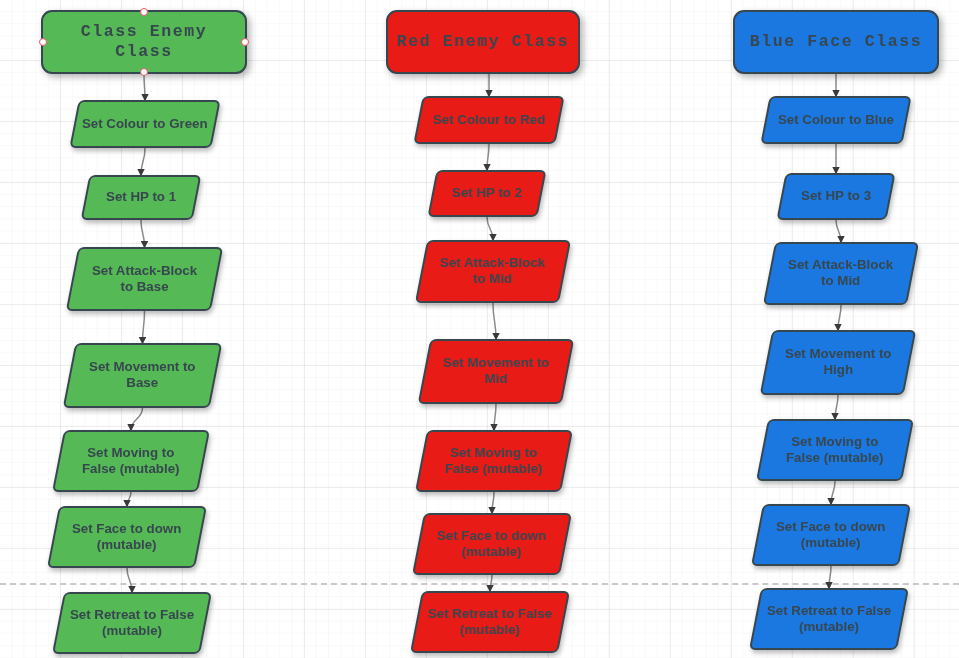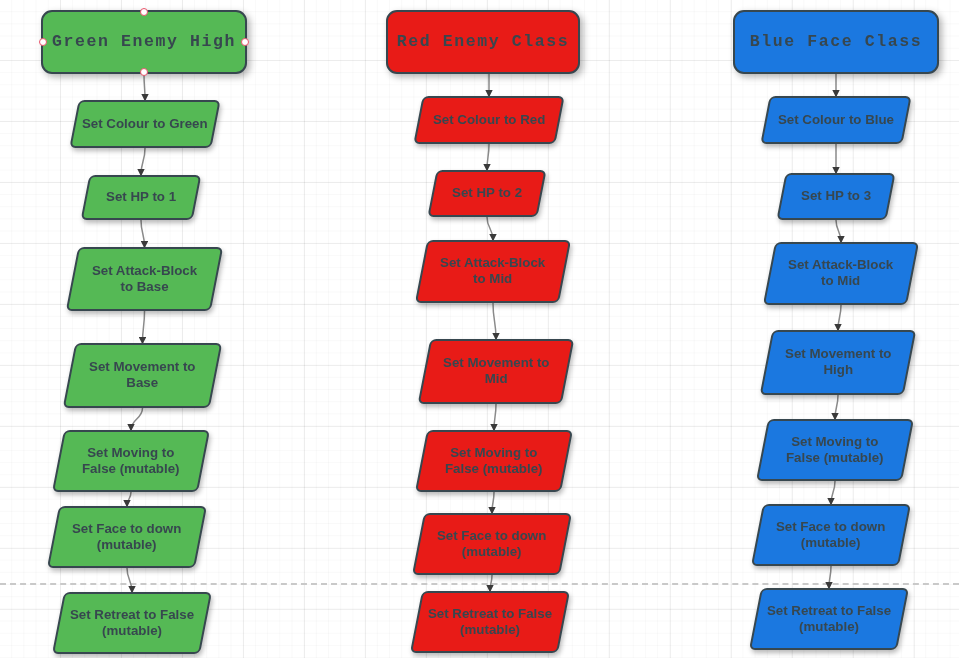--- a/index.html
+++ b/index.html
@@ -137,21 +137,21 @@
         <path d="M 836 144 C 836 158.5, 836 158.5, 836 173" stroke="#8a8a8a"></path>
         <path d="M 836 220 C 836 231, 841 231, 841 242" stroke="#8a8a8a"></path>
         <path d="M 841 305 C 841 317.5, 838 317.5, 838 330" stroke="#8a8a8a"></path>
         <path d="M 838 395 C 838 407, 835 407, 835 419" stroke="#8a8a8a"></path>
         <path d="M 835 481 C 835 492.5, 831 492.5, 831 504" stroke="#8a8a8a"></path>
         <path d="M 831 566 C 831 577, 829 577, 829 588" stroke="#8a8a8a"></path>
       </g>
   </svg>
 
 <div class="node klass" style="background: rgb(85, 185, 85); border-color: rgb(55, 71, 79); color: rgb(55, 71, 79); left: 41px; top: 10px; width: 206px; height: 64px;">
-      <span class="label">Green Enemy High</span>
+      <span class="label">Class Enemy Class</span>
       <span class="handle top" style="border-color: rgb(232, 83, 106);"></span>
       <span class="handle right" style="border-color: rgb(232, 83, 106);"></span>
       <span class="handle bottom" style="border-color: rgb(232, 83, 106);"></span>
       <span class="handle left" style="border-color: rgb(232, 83, 106);"></span>
     </div>
     <div class="node action" style="background: rgb(85, 185, 85); border-color: rgb(55, 71, 79); color: rgb(55, 71, 79); left: 74px; top: 100px; width: 142px; height: 48px;">
       <span class="label">Set Colour to Green</span>
     </div>
     <div class="node action" style="background: rgb(85, 185, 85); border-color: rgb(55, 71, 79); color: rgb(55, 71, 79); left: 85px; top: 175px; width: 112px; height: 45px;">
       <span class="label">Set HP to 1</span>

